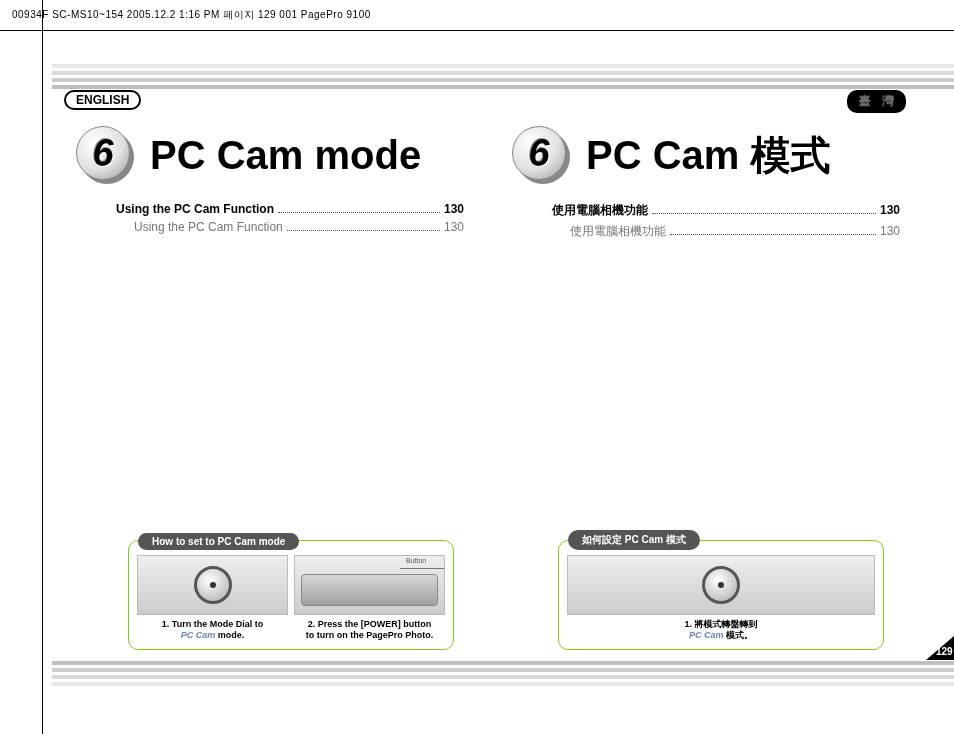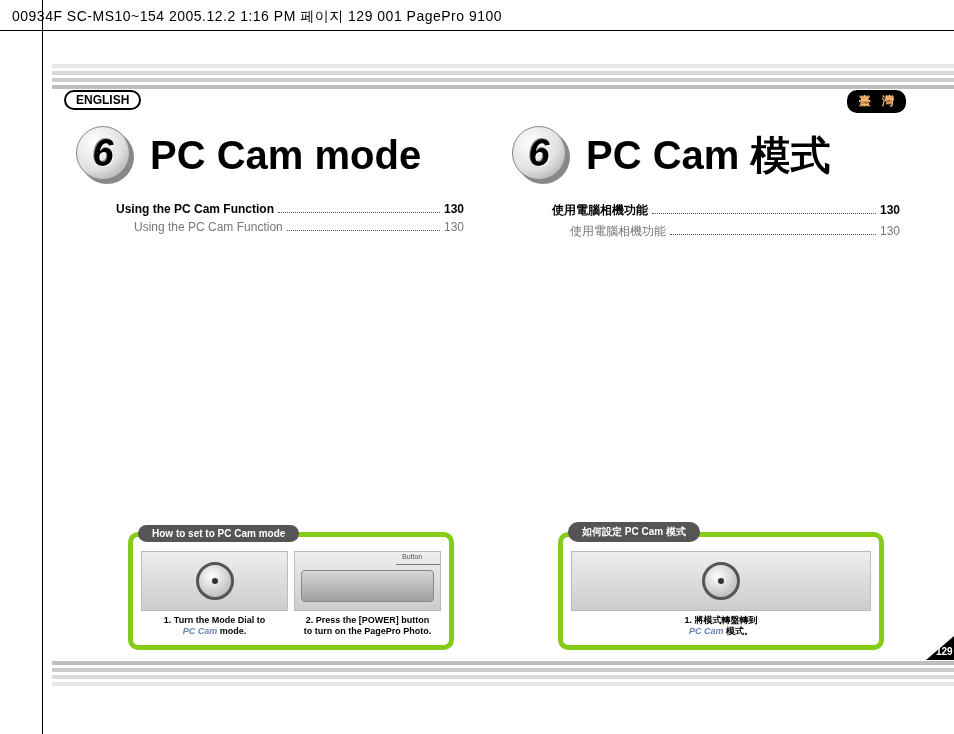--- a/index.html
+++ b/index.html
@@ -8,21 +8,21 @@
     height: 734px;
     font-family: Arial, "Microsoft JhengHei", sans-serif;
     background: #fff;
     position: relative;
     overflow: hidden;
   }
   .header-text {
     position: absolute;
     top: 8px;
     left: 12px;
-    font-size: 14px;
+    font-size: 10px;
     color: #000;
     letter-spacing: 0.5px;
   }
   .crop-line-h { position: absolute; left: 0; right: 0; height: 1px; background: #000; }
   .crop-line-v { position: absolute; top: 0; bottom: 0; width: 1px; background: #000; }
   .crop-top { top: 30px; }
   .crop-left { left: 42px; }
 
   .page {
     position: absolute;
@@ -56,21 +56,21 @@
     position: absolute;
     top: 44px;
     border: 2px solid #000;
     border-radius: 10px;
     background: #fff;
     padding: 1px 10px;
     font-weight: bold;
     font-size: 12px;
   }
   .lang-left { left: 12px; }
-  .lang-right { right: 48px; background: #000; color: #fdba74; letter-spacing: 4px; padding: 1px 6px 1px 10px; }
+  .lang-right { right: 48px; background: #000; color: #737373; letter-spacing: 4px; padding: 1px 6px 1px 10px; }
 
   .col {
     position: absolute;
     top: 80px;
     width: 420px;
   }
   .col.left { left: 12px; }
   .col.right { left: 448px; }
 
   .chapter-head { display: flex; align-items: center; gap: 16px; margin-bottom: 18px; margin-left: 12px; }
@@ -129,21 +129,21 @@
     border-radius: 12px;
     display: inline-block;
     padding: 3px 14px;
     font-size: 10px;
     font-weight: bold;
     margin-left: 10px;
     position: relative;
     z-index: 2;
   }
   .howto-box {
-    border: 5px solid #84cc16;
+    border: 1px solid #84cc16;
     border-radius: 10px;
     margin-top: -10px;
     padding: 14px 8px 8px 8px;
     display: flex;
     gap: 6px;
   }
   .howto-cell { flex: 1; display: flex; flex-direction: column; align-items: center; }
   .howto-img {
     width: 100%; height: 60px;
     border: 1px solid #bbb;

